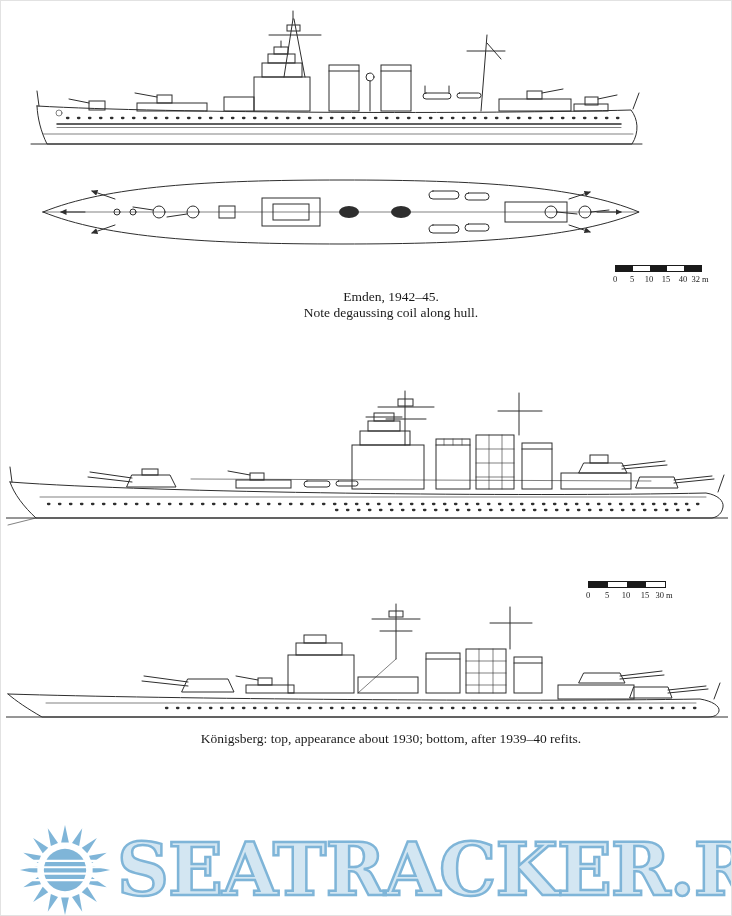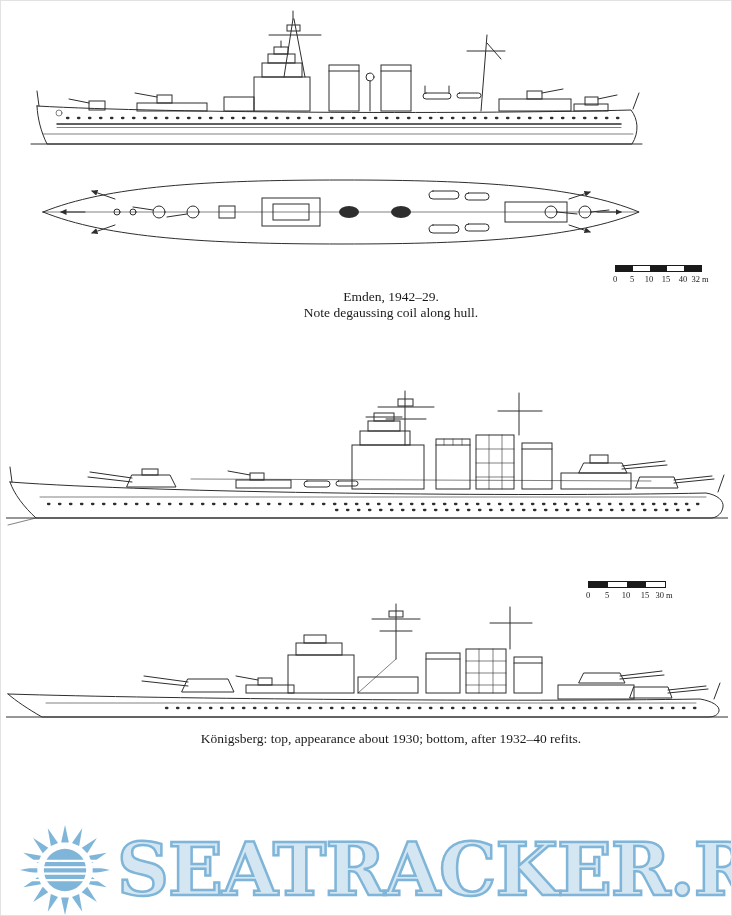--- a/index.html
+++ b/index.html
@@ -152,21 +152,21 @@
       <span style="left:20%">5</span>
       <span style="left:40%">10</span>
       <span style="left:60%">15</span>
       <span style="left:80%">40</span>
       <span style="left:100%">32 m</span>
     </div>
   </div>
 
   <div class="caption" style="top:288px;">
     <div>
-      <span class="it">Emden</span><span>, 1942–29.</span>
+      <span class="it">Emden</span><span>, 1942–45.</span>
     </div>
     <div>Note degaussing coil along hull.</div>
   </div>
 
   <div class="ship" style="left:5px; top:384px; width:722px; height:155px;">
     <svg viewBox="0 0 722 155" preserveAspectRatio="none">
       <g>
         <path class="fillw" d="M4,97 C150,108 520,112 700,108 C712,110 718,116 717,122 C716,128 712,132 706,133 L30,133 C18,122 8,109 4,97 Z"></path>
         <line x1="0" y1="133" x2="722" y2="133"></line>
         <line class="thin" x1="30" y1="133" x2="2" y2="140"></line>
@@ -282,21 +282,21 @@
         <path d="M628,88 L662,88 L666,99 L624,99 Z"></path>
         <line x1="662" y1="91" x2="700" y2="87"></line>
         <line x1="662" y1="94" x2="702" y2="90"></line>
         <line x1="708" y1="100" x2="714" y2="84"></line>
       </g>
     </svg>
   </div>
 
   <div class="caption" style="top:730px;">
     <div>
-      <span class="it">Königsberg</span><span>: top, appearance about 1930; bottom, after 1932–40 refits.</span>
+      <span class="it">Königsberg</span><span>: top, appearance about 1930; bottom, after 1939–40 refits.</span>
     </div>
   </div>
 
   <div class="watermark">
     <svg class="wm-sun" viewBox="0 0 100 100">
       <g fill="#7fb5d8">
         <polygon points="50,1 45.8,20 54.2,20" transform="rotate(0 50 50)"></polygon>
         <polygon points="50,1 45.8,20 54.2,20" transform="rotate(22.5 50 50)"></polygon>
         <polygon points="50,1 45.8,20 54.2,20" transform="rotate(45 50 50)"></polygon>
         <polygon points="50,1 45.8,20 54.2,20" transform="rotate(67.5 50 50)"></polygon>

